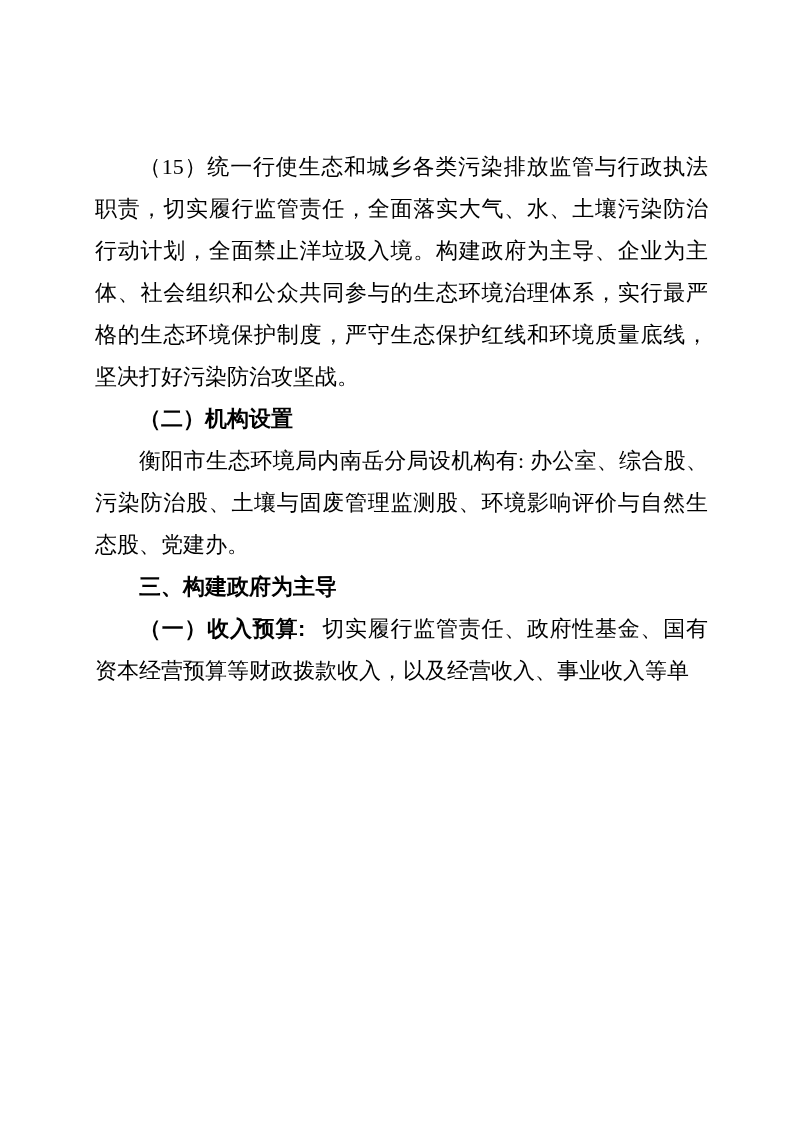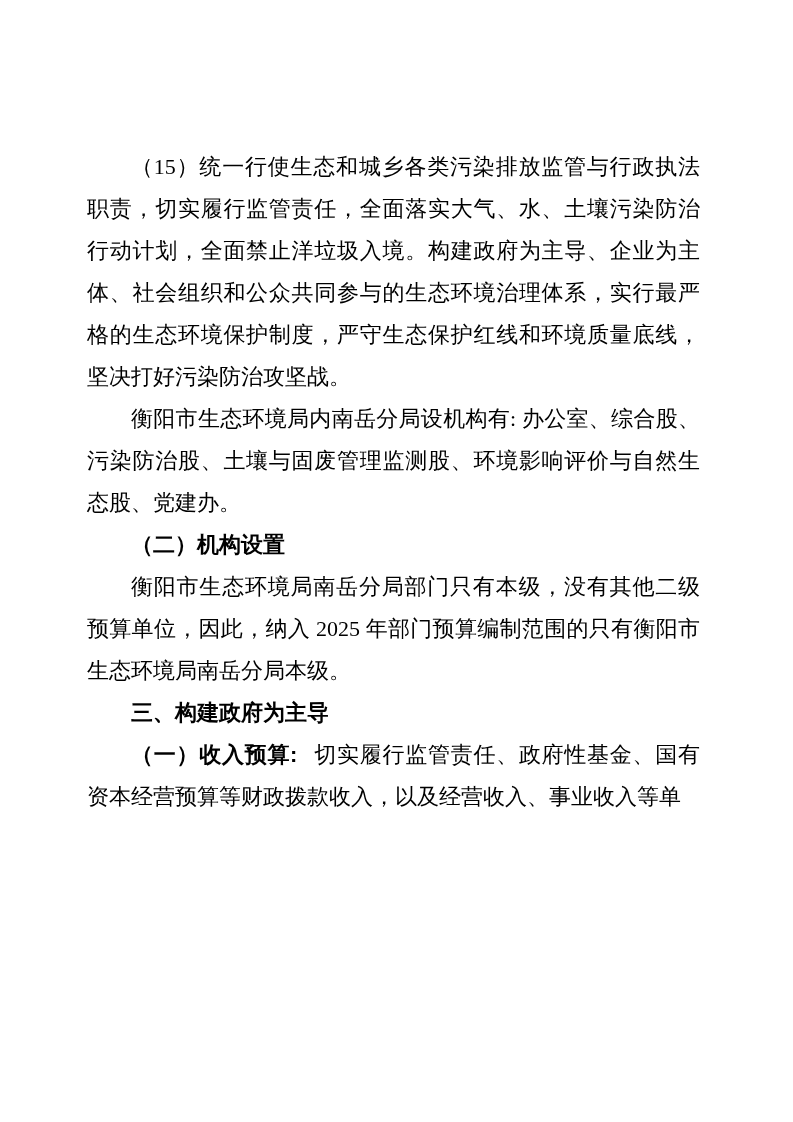--- a/index.html
+++ b/index.html
@@ -14,21 +14,21 @@
   }
   .page {
     position: relative;
     width: 793px;
     height: 1122px;
     background: #ffffff;
     overflow: hidden;
   }
   .content {
     position: absolute;
-    left: 87px;
+    left: 95px;
     top: 146px;
     width: 613px;
   }
   .para {
     margin: 0;
     padding: 0;
     font-size: 22px;
     line-height: 42px;
     color: #000000;
     text-align: justify;
@@ -45,19 +45,18 @@
     font-family: Liberation Sans, sans-serif;
     margin-right: 10px;
   }
 </style>
 </head>
 <body>
 
 <div class="page">
   <div class="content">
       <p class="para body">（15）统一行使生态和城乡各类污染排放监管与行政执法职责，切实履行监管责任，全面落实大气、水、土壤污染防治行动计划，全面禁止洋垃圾入境。构建政府为主导、企业为主体、社会组织和公众共同参与的生态环境治理体系，实行最严格的生态环境保护制度，严守生态保护红线和环境质量底线，坚决打好污染防治攻坚战。</p>
+      <p class="para heading">（二）机构设置</p>
       <p class="para body">衡阳市生态环境局内南岳分局设机构有: 办公室、综合股、污染防治股、土壤与固废管理监测股、环境影响评价与自然生态股、党建办。</p>
-      <p class="para heading">（二）机构设置</p>
-      <p class="para body">衡阳市生态环境局南岳分局部门只有本级，没有其他二级预算单位，因此，纳入 2025 年部门预算编制范围的只有衡阳市生态环境局南岳分局本级。</p>
       <p class="para heading">三、构建政府为主导</p>
       <p class="para body"><span class="bold-run">（一）收入预算: </span><span class="text-run">切实履行监管责任、政府性基金、国有资本经营预算等财政拨款收入，以及经营收入、事业收入等单</span></p>
     </div>
 </div>
 
 </body></html>

